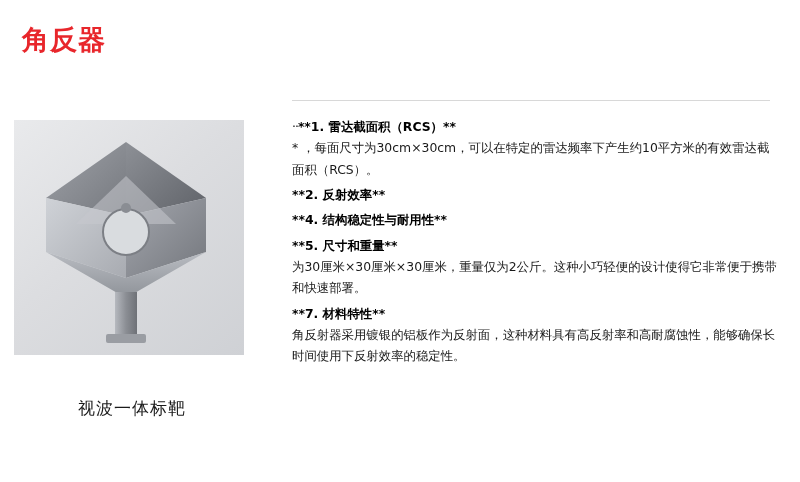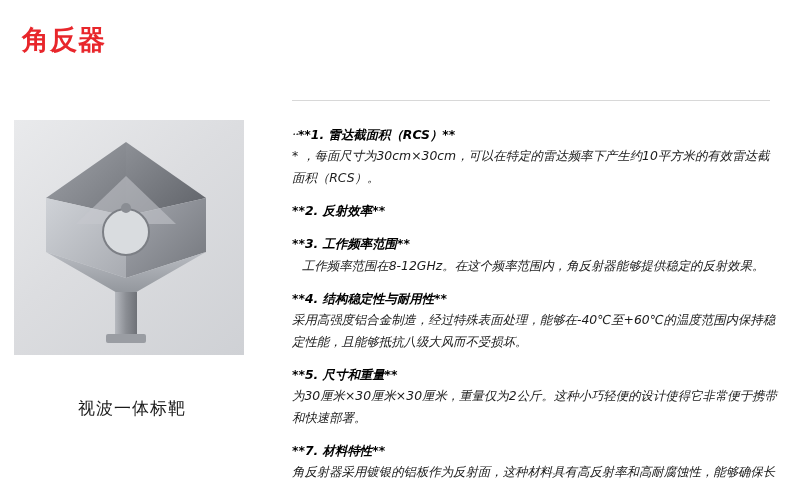--- a/index.html
+++ b/index.html
@@ -103,22 +103,21 @@
     position: absolute;
     left: 4px;
     top: 112px;
     width: 486px;
     font-size: 12.4px;
     color: #111111;
     line-height: 1.72;
   }
 
   .spec-block {
-    margin: 12px 0 1px 0;
-    font-style: italic;
+    margin: 4px 0 1px 0;
   }
 
   .spec-head {
     font-weight: bold;
     color: #000000;
   }
 
   .spec-text {
     font-weight: normal;
     color: #1a1a1a;
@@ -203,28 +202,23 @@
 
       <div class="spec-block">
         <span class="first-line-marker">··</span><span class="spec-head">**1. 雷达截面积（RCS）**</span>
         <span class="spec-text">* ，每面尺寸为30cm×30cm，可以在特定的雷达频率下产生约10平方米的有效雷达截面积（RCS）。</span>
       </div>
 
       <div class="spec-block">
         <span class="spec-head">**2. 反射效率**</span>
       </div>
 
-      <div class="spec-block">
-        <span class="spec-head">**3. 工作频率范围**</span>
-        <span class="spec-text indent">工作频率范围在8-12GHz。在这个频率范围内，角反射器能够提供稳定的反射效果。</span>
-      </div>
 
       <div class="spec-block">
         <span class="spec-head">**4. 结构稳定性与耐用性**</span>
-        <span class="spec-text">采用高强度铝合金制造，经过特殊表面处理，能够在-40℃至+60℃的温度范围内保持稳定性能，且能够抵抗八级大风而不受损坏。</span>
       </div>
 
       <div class="spec-block">
         <span class="spec-head">**5. 尺寸和重量**</span>
         <span class="spec-text">为30厘米×30厘米×30厘米，重量仅为2公斤。这种小巧轻便的设计使得它非常便于携带和快速部署。</span>
       </div>
 
       <div class="spec-block">
         <span class="spec-head">**7. 材料特性**</span>
         <span class="spec-text">角反射器采用镀银的铝板作为反射面，这种材料具有高反射率和高耐腐蚀性，能够确保长时间使用下反射效率的稳定性。</span>

